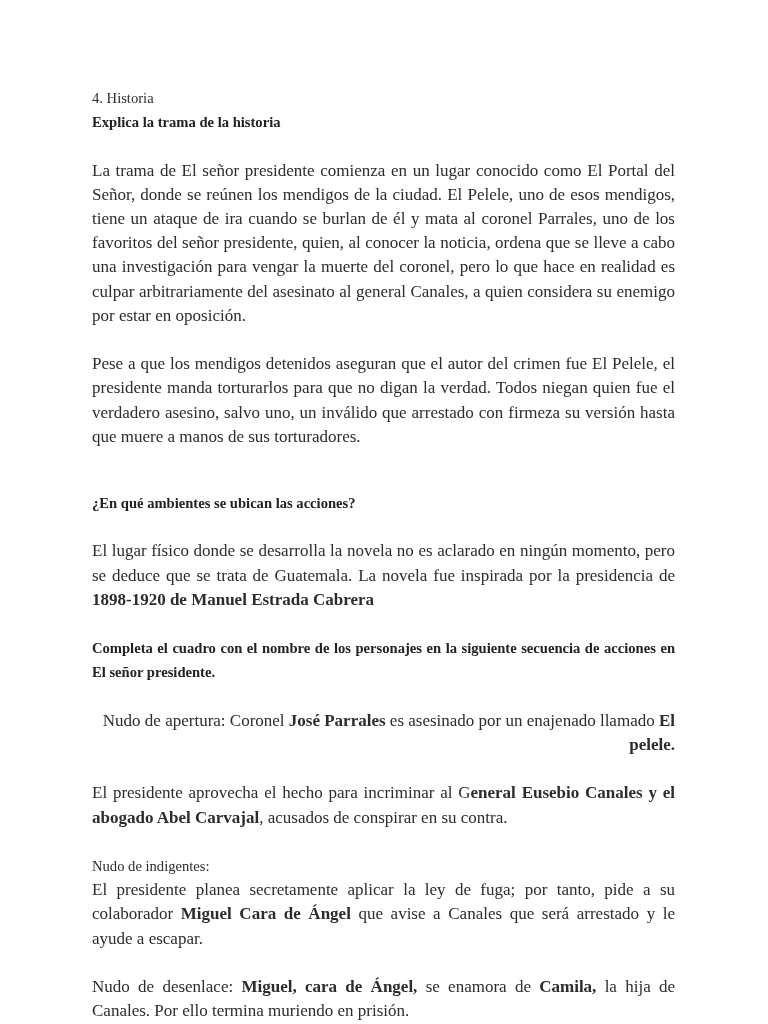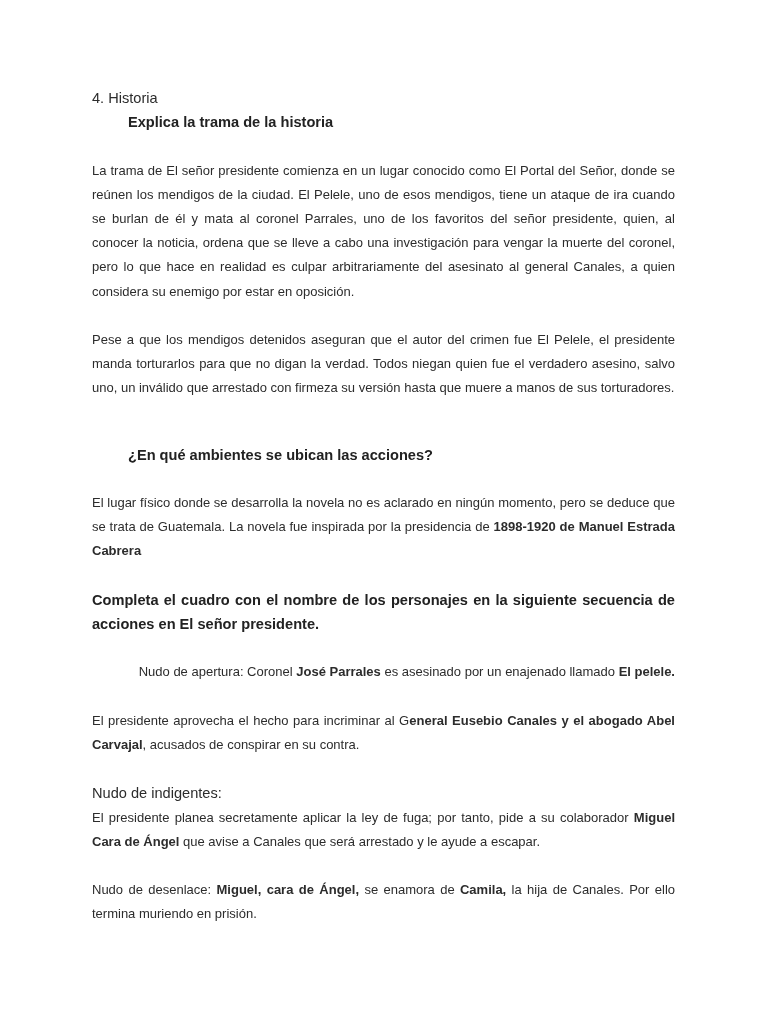--- a/index.html
+++ b/index.html
@@ -15,44 +15,45 @@
     color: #2b2b2b;
     -webkit-font-smoothing: antialiased;
   }
   .page {
     position: relative;
     width: 628px;
     height: 1024px;
     background: #ffffff;
     box-sizing: border-box;
     padding: 86px 93px 0 92px;
+    font-family: Liberation Serif, serif;
   }
   .doc {
     width: 583px;
   }
   .blk {
-    font-size: 13px;
+    font-size: 17px;
     line-height: 24.2px;
     color: #2c2c2c;
     margin: 0;
     text-align: justify;
     text-justify: inter-word;
     hyphens: none;
   }
   .blk.flush { text-align: right; }
   .b { font-weight: bold; }
   .heading {
     font-size: 14.6px;
     line-height: 24.2px;
     font-weight: bold;
     color: #222222;
     margin: 0;
     text-align: justify;
   }
-  .heading.flush { text-align: left; margin-left: 36px; }
+  .heading.flush { text-align: left; }
   .plain {
     font-size: 14.6px;
     line-height: 24.2px;
     margin: 0;
     text-align: left;
     color: #2c2c2c;
   }
   
   .gap-line { height: 24.2px; }
   .gap-big { height: 42px; }

